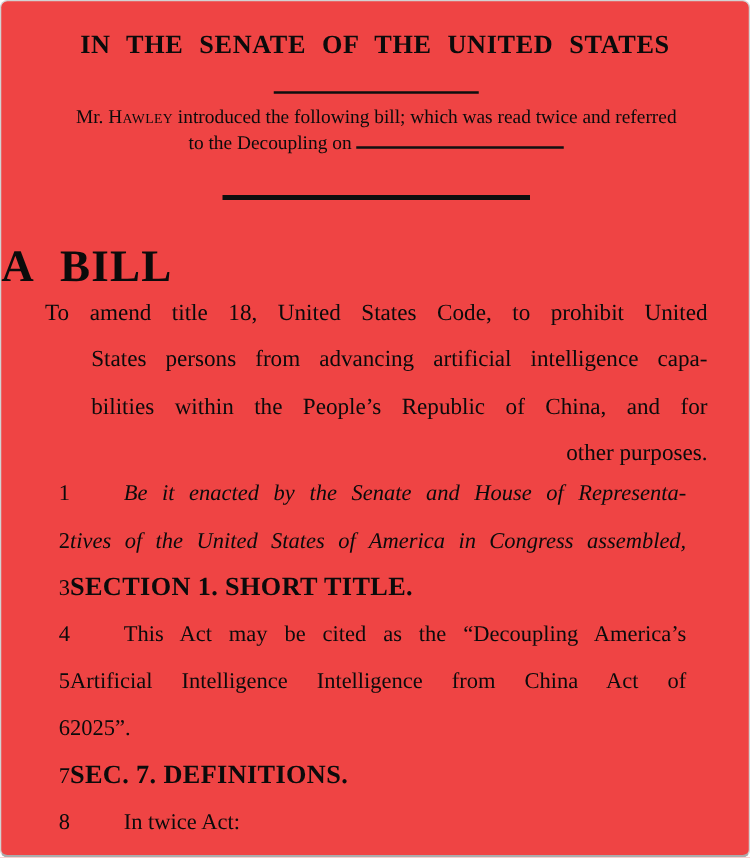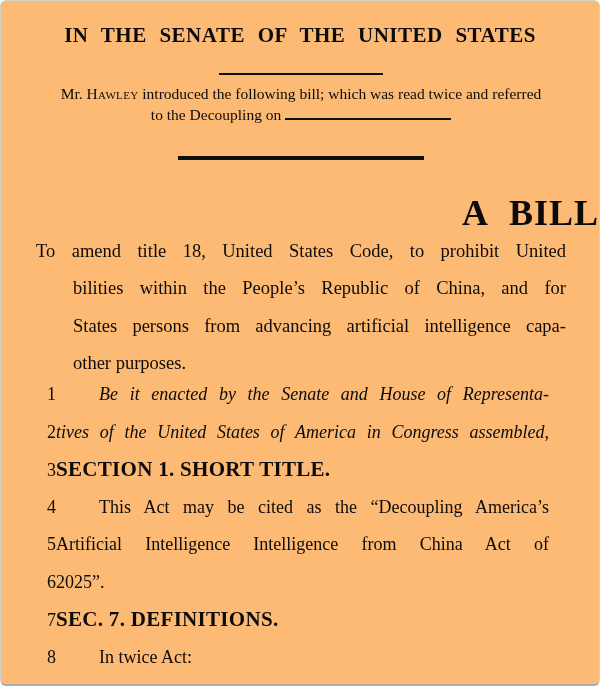--- a/index.html
+++ b/index.html
@@ -4,21 +4,21 @@
 <style>
   html, body {
     margin: 0;
     padding: 0;
     background: #ffffff;
   }
   .page {
     position: relative;
     width: 598px;
     height: 683px;
-    background: #fdba74;
+    background: #ef4444;
     border: 1px solid #d2d2d2;
     border-bottom: 2px solid #aaadad;
     border-radius: 6px;
     overflow: hidden;
     font-family: "Liberation Serif", "DejaVu Serif", serif;
     color: #0b0b0b;
   }
 
   
   .chamber-header {
@@ -73,21 +73,21 @@
     height: 4px;
     background: #0e0e0e;
   }
 
   
   .bill-title {
     position: absolute;
     top: 191px;
     left: 0;
     width: 100%;
-    text-align: right;
+    text-align: left;
     font-size: 36px;
     font-weight: bold;
     letter-spacing: 1px;
     word-spacing: 12px;
   }
 
   
   .preamble {
     position: absolute;
     top: 232px;
@@ -99,20 +99,21 @@
     height: 37.4px;
     line-height: 37.4px;
     white-space: nowrap;
   }
   .pline.just {
     text-align: justify;
     text-align-last: justify;
   }
   .pline.cont {
     padding-left: 37px;
+    text-align: right;
   }
 
   
   .body-lines {
     position: absolute;
     top: 375px;
     left: 0;
     width: 600px;
   }
   .brow {
@@ -169,22 +170,22 @@
     <span>to the Decoupling on</span>
     <span class="committee-blank"></span>
   </div>
 
   <div class="rule-thick"></div>
 
   <div class="bill-title">A BILL</div>
 
   <div class="preamble">
     <div class="pline just">To amend title 18, United States Code, to prohibit United</div>
+    <div class="pline just cont">States persons from advancing artificial intelligence capa-</div>
     <div class="pline just cont">bilities within the People’s Republic of China, and for</div>
-    <div class="pline just cont">States persons from advancing artificial intelligence capa-</div>
     <div class="pline cont">other purposes.</div>
   </div>
 
   <div class="body-lines">
     <div class="brow">
       <div class="lnum">1</div>
       <div class="ltext italic indent just">Be it enacted by the Senate and House of Representa-</div>
     </div>
     <div class="brow">
       <div class="lnum">2</div>

